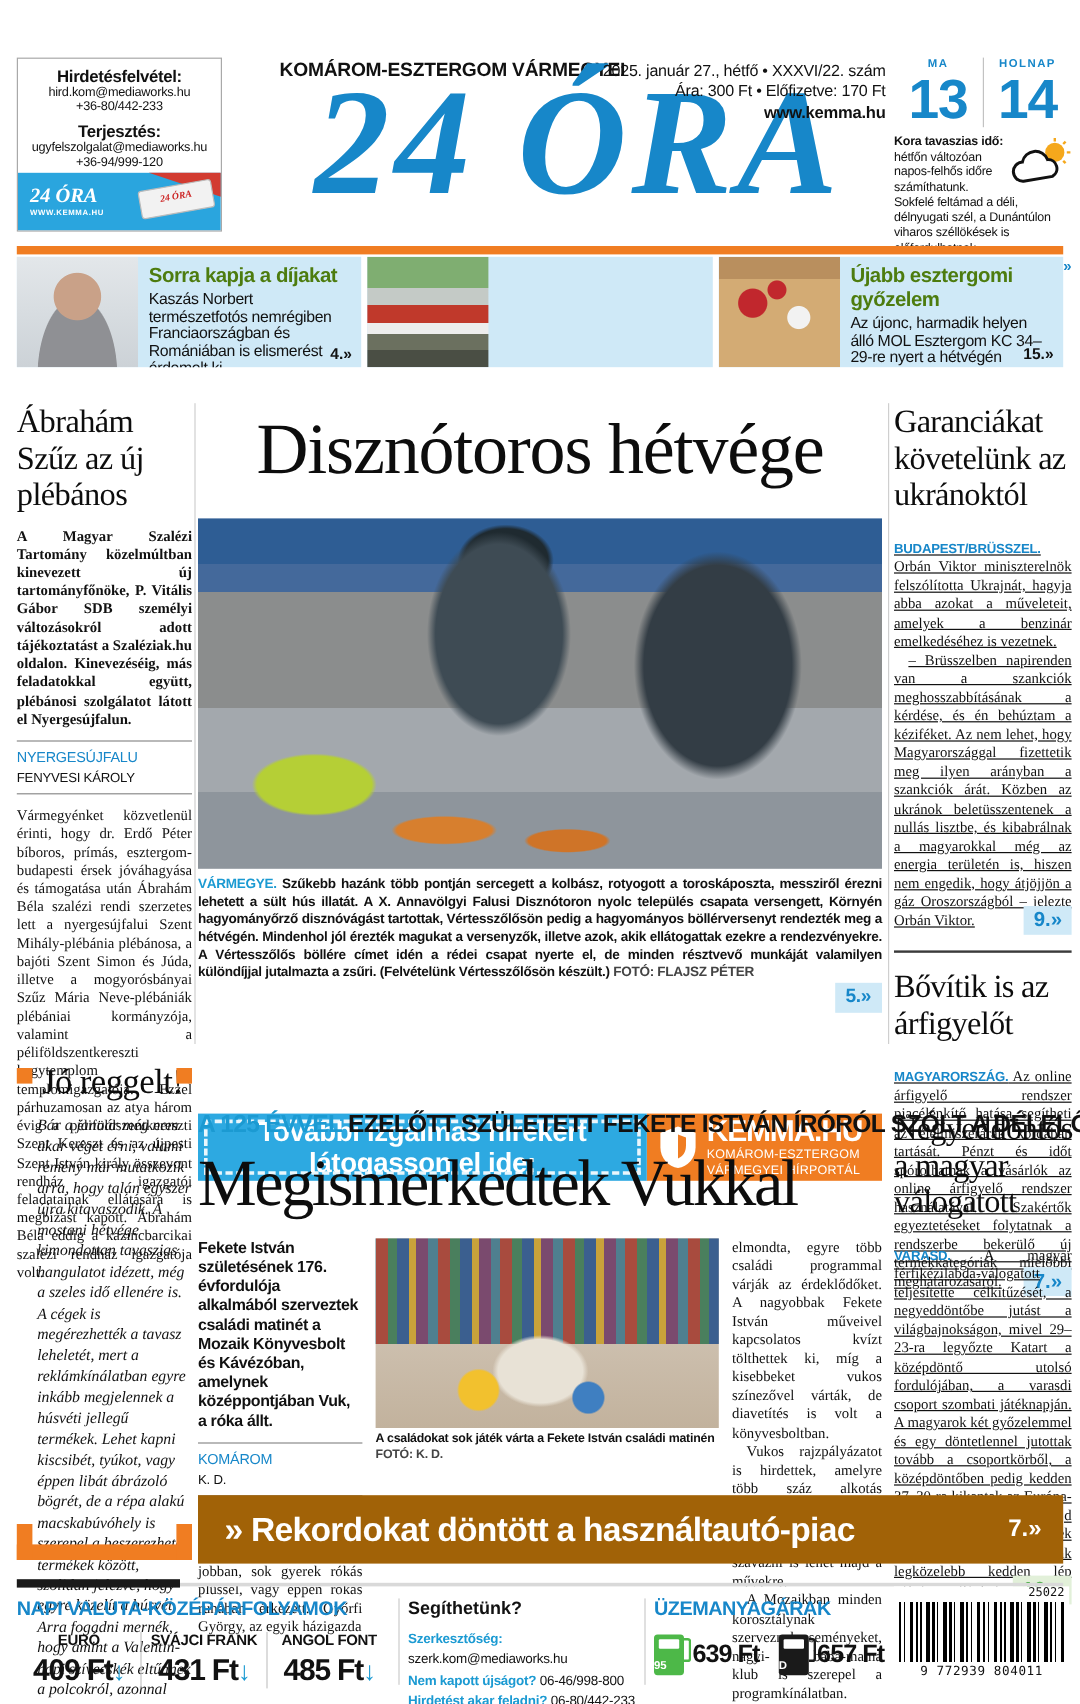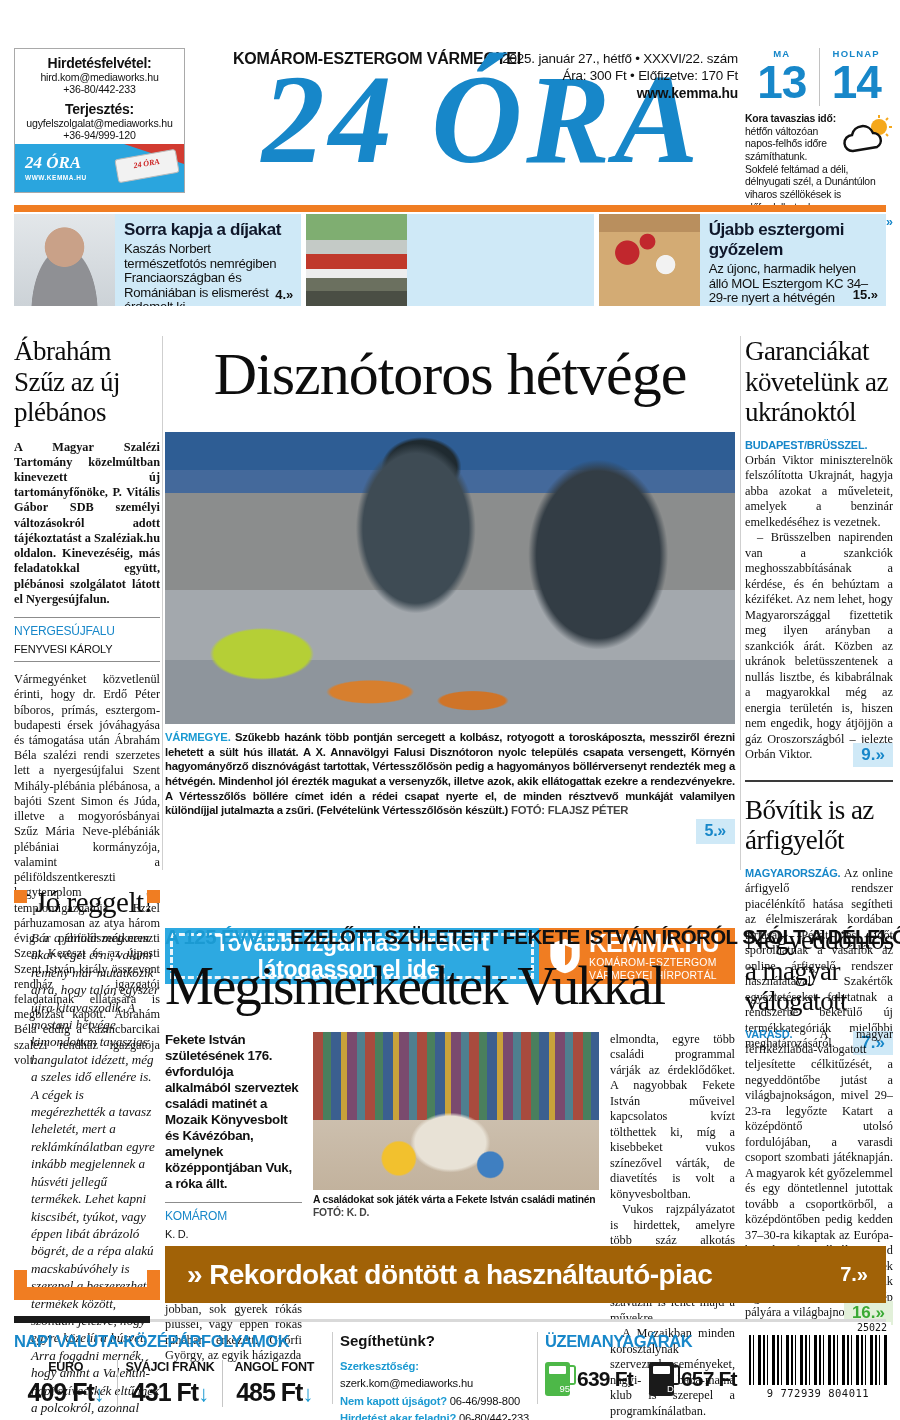--- a/index.html
+++ b/index.html
@@ -38,21 +38,21 @@
   
   .strip-bar { position:absolute; left:14px; top:205px; width:872px; height:7px; background:#f07d22; }
   .teasers { position:absolute; left:14px; top:214px; width:872px; height:92px; display:flex; gap:5px; }
   .teaser { flex:1; display:flex; background:#cfe9f7; overflow:hidden; }
   .t-img { width:101px; flex:none; }
   .t1-img { background:radial-gradient(circle at 50% 36%, #c9a188 0 25%, transparent 26%), radial-gradient(ellipse at 50% 108%, #8f9094 0 46%, transparent 47%), linear-gradient(#e3e7ea,#ccd2d7); }
   .t2-img { background:linear-gradient(180deg,#7fae71 0 28%, #c4cac6 28% 44%, #c0392b 44% 60%, #ededed 60% 70%, #6b705f 70% 84%, #4a4e44 84% 100%); }
   .t3-img { background:radial-gradient(circle at 28% 42%, #c1272d 0 13%, transparent 14%), radial-gradient(circle at 66% 55%, #f2f2f2 0 11%, transparent 12%), radial-gradient(circle at 48% 30%, #c1272d 0 9%, transparent 10%), linear-gradient(180deg,#b98f5e 0 20%, #d3ab74 20% 100%); }
   .t-body { flex:1; position:relative; padding:6px 9px 4px; }
   .t-title { font-size:17px; font-weight:bold; letter-spacing:-0.4px; }
-  .t-blue { color:#0f172a; }
+  .t-blue { color:#4d7c0f; }
   .t-orange { color:#f07d22; }
   .t-text { font-size:13.2px; line-height:1.1; letter-spacing:-0.3px; margin-top:2px; }
   .t-ref { position:absolute; right:8px; bottom:4px; font-size:13px; font-weight:bold; }
 
   
   .col-rule { position:absolute; width:1px; background:#cfcfcf; }
   .rule-l { left:162px; top:336px; height:534px; }
   .rule-r { left:740px; top:336px; height:534px; }
 
   .left-article { position:absolute; left:14px; top:336px; width:146px; }
@@ -74,21 +74,21 @@
       radial-gradient(ellipse 60px 85px at 44% 33%, #3e4b54 0 88%, transparent 100%),
       radial-gradient(ellipse 40px 30px at 45% 12%, #1f2a30 0 88%, transparent 100%),
       linear-gradient(180deg,#2e5d94 0 13%, #44699b 13% 21%, #8b8d8d 21% 54%, #a3a8ad 54% 78%, #8e959c 78% 100%); }
   .main-caption { position:absolute; left:165px; top:730px; width:570px; font-size:11.3px; font-weight:bold; line-height:1.3; letter-spacing:-0.25px; text-align:justify; }
   .cap-lead { color:#1b9ad2; }
   .cap-credit { color:#444; }
   .cap-ref { position:absolute; right:0; bottom:-26px; background:#cfe9f7; color:#1787c9; font-size:16px; font-weight:bold; padding:2px 9px; }
 
   .right-col { position:absolute; left:745px; top:336px; width:148px; }
   .rc-title { font-size:27px; line-height:1.13; letter-spacing:-0.6px; }
-  .rc-body { margin-top:10px; font-family:"Liberation Serif",serif; font-size:12.3px; line-height:1.26; text-align:justify; }
+  .rc-body { margin-top:22px; font-family:"Liberation Serif",serif; font-size:12.3px; line-height:1.26; text-align:justify;text-decoration:underline; }
   .rc-body p + p { text-indent:12px; }
   .loc-lead { font-family:"Liberation Sans",sans-serif; color:#1787c9; font-weight:bold; font-size:11px; letter-spacing:-0.2px; }
   .ref-row { text-align:right; margin-top:-20px; }
   .page-ref { display:inline-block; background:#cfe9f7; color:#1787c9; font-family:"Liberation Sans",sans-serif; font-size:17px; font-weight:bold; padding:2px 8px; }
   .page-ref.green { background:#e2f0d9; color:#3aa935; }
   .rc-divider { border:none; border-top:2px solid #3a3a3a; margin:13px 0; }
 
   
   .kemma { position:absolute; left:165px; top:928px; width:570px; height:56px; display:flex; }
   .kb-left { flex:1; background:#2da9e1; position:relative; display:flex; align-items:center; justify-content:center; }
@@ -157,21 +157,21 @@
 
   .f-fuel { position:absolute; left:545px; top:1332px; width:195px; }
   .fuel-row { display:flex; gap:16px; margin-top:11px; align-items:center; }
   .fuel-item { display:flex; align-items:center; gap:7px; }
   .pump { width:25px; height:34px; border-radius:3px; position:relative; flex:none; }
   .pump.p95 { background:#4db848; }
   .pump.pd { background:#1a1a1a; }
   .pump::before { content:""; position:absolute; left:4px; top:4px; right:4px; height:8px; background:#fff; border-radius:1px; }
   .pump::after { content:""; position:absolute; right:-6px; top:3px; width:4px; height:16px; border:2px solid currentColor; border-left:none; border-radius:0 3px 3px 0; }
   .pump.p95::after { color:#4db848; } .pump.pd::after { color:#1a1a1a; }
-  .pump-label { position:absolute; bottom:2px; left:0; right:0; text-align:right; color:#fff; font-size:9.5px; font-weight:normal; }
+  .pump-label { position:absolute; bottom:2px; left:0; right:0; text-align:left; color:#fff; font-size:9.5px; font-weight:bold; }
   .fuel-price { font-size:21px; font-weight:bold; letter-spacing:-0.8px; }
 
   .f-barcode { position:absolute; left:745px; top:1322px; width:146px; height:88px; background:#fff; }
   .bc-top { text-align:right; font-family:"DejaVu Sans Mono",monospace; font-size:10px; padding-right:4px; }
   .bc-stripes { height:50px; margin:2px 4px 0;
     background:repeating-linear-gradient(90deg,#000 0 2px,#fff 2px 4px,#000 4px 5px,#fff 5px 9px,#000 9px 12px,#fff 12px 14px); }
   .bc-num { text-align:center; font-family:"DejaVu Sans Mono",monospace; font-size:10.5px; margin-top:2px; letter-spacing:0.5px; }
 </style>
 </head>
 <body>

